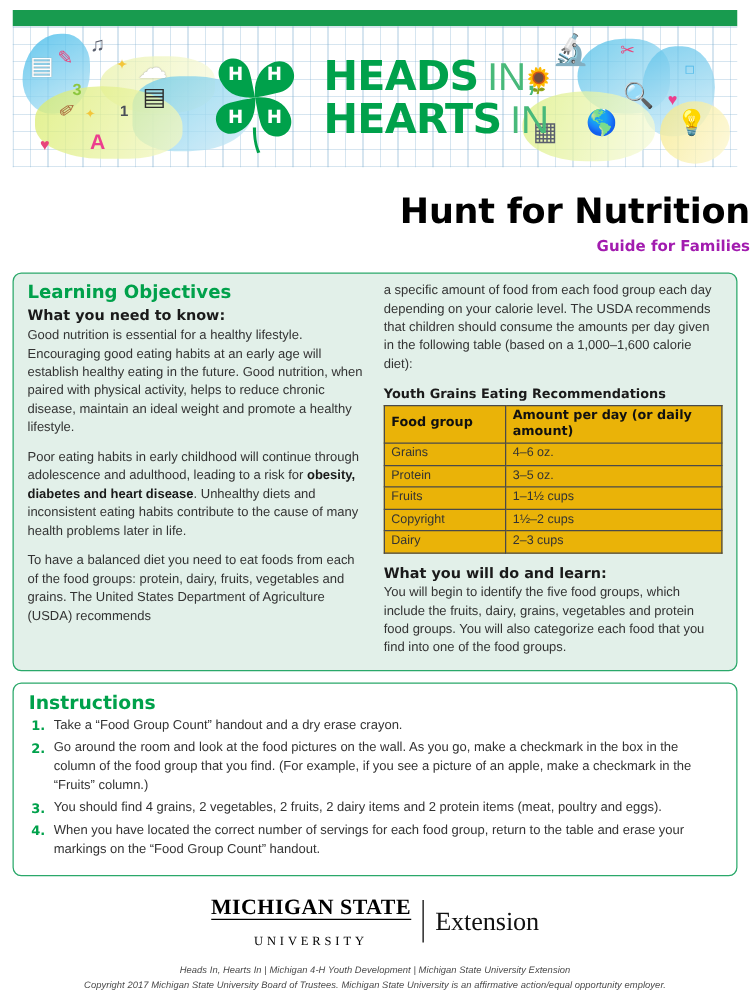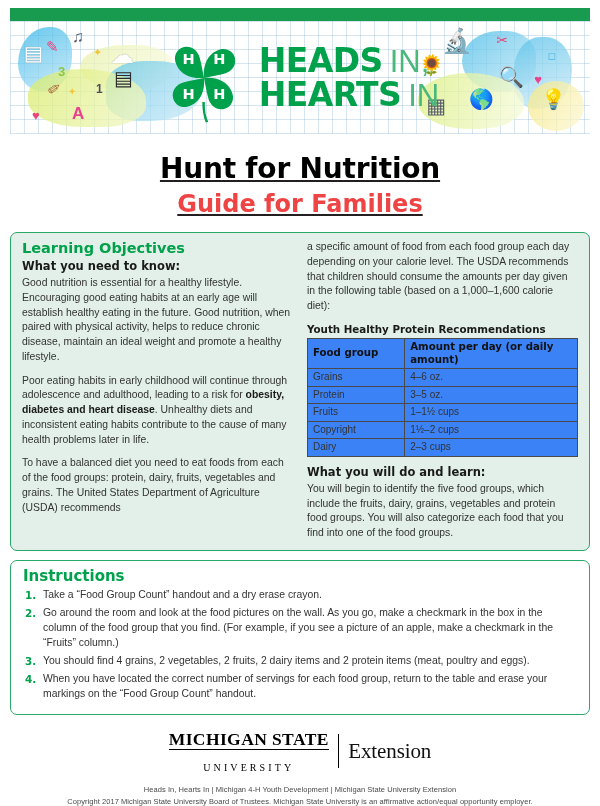--- a/index.html
+++ b/index.html
@@ -58,28 +58,28 @@
     font-weight: 700; font-size: 33px; letter-spacing: -0.6px;
     color: #00a14b; line-height: .95;
   }
   .wm-light {
     font-family: "Liberation Sans", sans-serif;
     font-weight: 400; font-size: 31px; letter-spacing: 0px;
     color: #48b97a; line-height: .95;
   }
 
   
-  .title-block { text-align: center; margin-top: 18px; text-decoration: underline; }
+  .title-block { text-align: right; margin-top: 18px; }
   .doc-title {
     font-family: "DejaVu Sans", sans-serif;
     font-weight: 700; font-size: 28px; color: #000; letter-spacing: -0.2px;
   }
   .doc-subtitle {
     font-family: "DejaVu Sans", sans-serif;
-    font-weight: 700; font-size: 24px; color: #ef4444; margin-top: 5px;
+    font-weight: 700; font-size: 12px; color: #a21caf; margin-top: 5px;
   }
 
   
   .lo-panel {
     margin: 14px 10px 0 10px;
     background: #e2f0e9;
     border: 1.6px solid #2aa86a;
     border-radius: 7px;
     padding: 7px 11px 9px 11px;
     display: flex;
@@ -99,21 +99,21 @@
     text-align: left;
   }
   .body-p:last-child { margin-bottom: 0; }
   .body-p b { font-weight: 700; color: #1a1a1a; }
 
   .tbl-caption {
     font-family: "DejaVu Sans", sans-serif;
     font-weight: 700; font-size: 10.3px; color: #1a1a1a;
     margin: 4px 0 3px 0;
   }
-  table.food { border-collapse: collapse; width: 100%; background: #3b82f6; }
+  table.food { border-collapse: collapse; width: 100%; background: #eab308; }
   table.food th, table.food td {
     border: 1px solid #4a4a4a;
     padding: 2px 5px;
     font-size: 10px;
     text-align: left;
     color: #333;
     line-height: 1.25;
   }
   table.food th {
     font-family: "DejaVu Sans", sans-serif;
@@ -162,21 +162,21 @@
   }
   .msu-bot {
     font-family: Liberation Serif, serif;
     font-size: 10px; letter-spacing: 3.1px; color: #000; margin-top: 12px;
   }
   .msu-div { width: 1.4px; height: 34px; background: #000; }
   .msu-ext {
     font-family: Liberation Serif, serif;
     font-size: 21px; color: #111; letter-spacing: -0.1px;
   }
-  .foot-lines { margin-top: 11px; }
+  .foot-lines { margin-top: 11px; font-style: italic; }
   .foot-line {
     font-size: 7.5px; color: #4a4a4a; line-height: 1.55;
     letter-spacing: .05px;
   }
 </style>
 </head>
 <body>
 
 <div class="page">
 
@@ -256,21 +256,21 @@
     <div class="lo-col">
       <div class="lo-heading">Learning Objectives</div>
       <div class="sub-heading">What you need to know:</div>
       <p class="body-p">Good nutrition is essential for a healthy lifestyle. Encouraging good eating habits at an early age will establish healthy eating in the future. Good nutrition, when paired with physical activity, helps to reduce chronic disease, maintain an ideal weight and promote a healthy lifestyle.</p>
       <p class="body-p"><span>Poor eating habits in early childhood will continue through adolescence and adulthood, leading to a risk for </span><b>obesity, diabetes and heart disease</b><span>. Unhealthy diets and inconsistent eating habits contribute to the cause of many health problems later in life.</span></p>
       <p class="body-p">To have a balanced diet you need to eat foods from each of the food groups: protein, dairy, fruits, vegetables and grains. The United States Department of Agriculture (USDA) recommends</p>
     </div>
 
     <div class="lo-col">
       <p class="body-p">a specific amount of food from each food group each day depending on your calorie level. The USDA recommends that children should consume the amounts per day given in the following table (based on a 1,000–1,600 calorie diet):</p>
-      <div class="tbl-caption">Youth Healthy Protein Recommendations</div>
+      <div class="tbl-caption">Youth Grains Eating Recommendations</div>
       <table class="food">
         <thead>
           <tr>
             <th class="col-a">Food group</th>
             <th>Amount per day (or daily amount)</th>
           </tr>
         </thead>
         <tbody>
           <tr>
             <td class="col-a">Grains</td>

